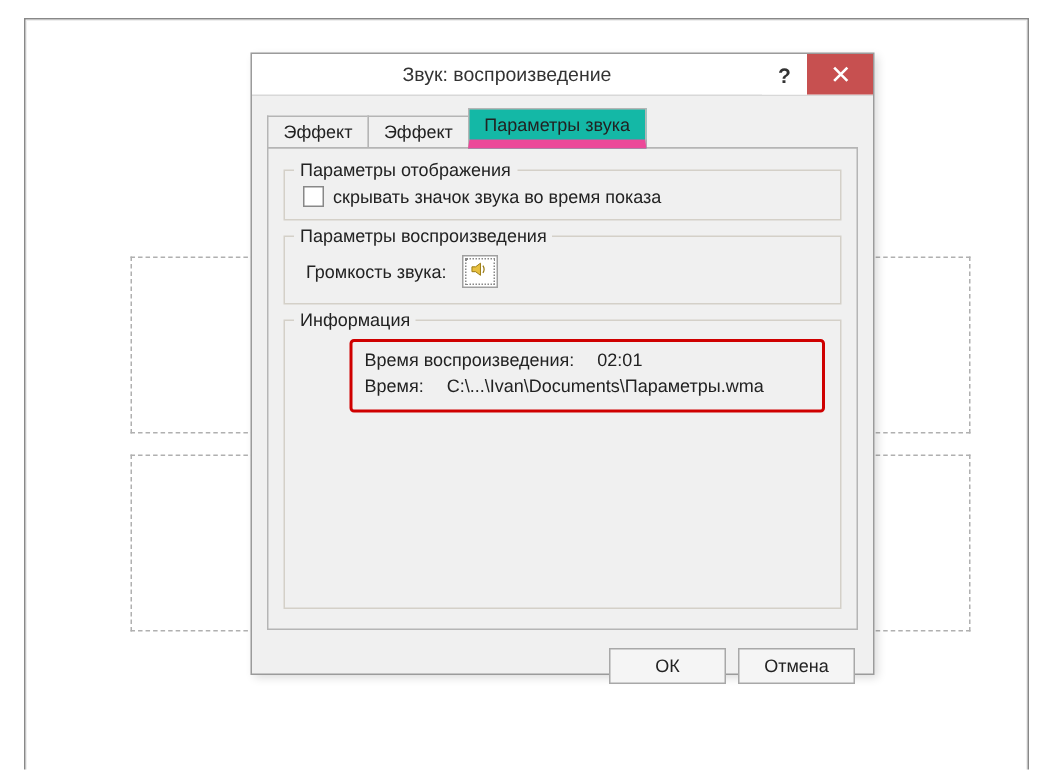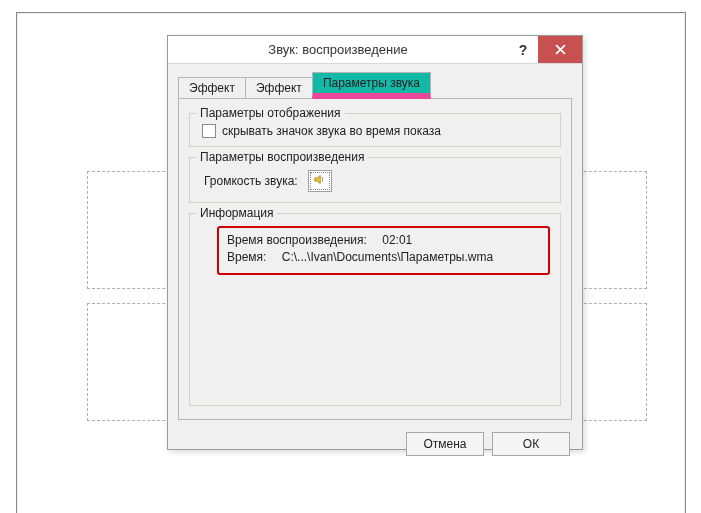--- a/index.html
+++ b/index.html
@@ -165,21 +165,21 @@
     height: 14px;
     border: 1px solid #888;
     background: #fff;
     display: inline-block;
   }
 
   .info-box {
     border: 2px solid #cf0000;
     border-radius: 3px;
     padding: 4px 8px 6px 8px;
-    margin: 2px 0 0 0;
+    margin: 2px 0 0 16px;
     line-height: 1.45;
   }
   .info-line { display: flex; gap: 6px; }
   .info-label { }
   .info-value { }
 
   .footer {
     display: flex;
     justify-content: flex-end;
     gap: 8px;
@@ -265,17 +265,17 @@
             <span class="info-label">Время:</span>
             <span>&nbsp;</span>
             <span class="info-value">C:\...\Ivan\Documents\Параметры.wma</span>
           </div>
         </div>
       </div>
 
     </div>
 
     <div class="footer">
+      <div class="btn">ОК</div>
       <div class="btn">Отмена</div>
-      <div class="btn">ОК</div>
     </div>
   </div>
 </div>
 
 </body></html>

